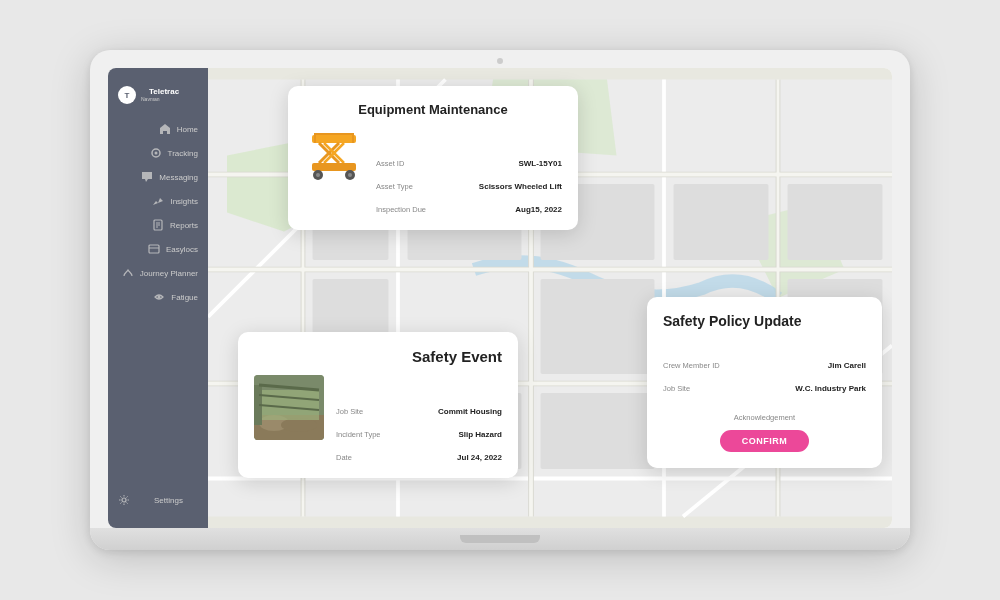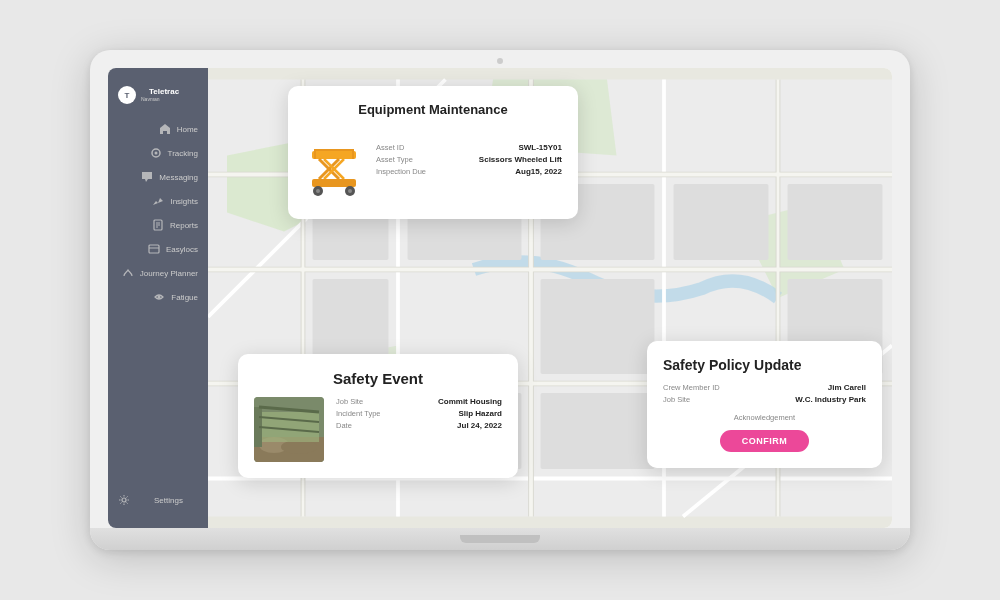--- a/index.html
+++ b/index.html
@@ -164,41 +164,42 @@
     
     .equipment-card {
       top: 18px;
       left: 80px;
       width: 290px;
     }
     .card-title {
       font-size: 13px;
       font-weight: 700;
       color: #222;
-      margin-bottom: 26px;
+      margin-bottom: 10px;
       text-align: center;
     }
     .card-content {
       display: flex;
       gap: 12px;
     }
     .card-image {
       width: 60px;
       height: 60px;
       flex-shrink: 0;
       display: flex;
       align-items: center;
       justify-content: center;
     }
     
     .card-fields {
       flex: 1;
       display: flex;
       flex-direction: column;
-      gap: 3px;
+      gap: 14px;
+      margin-top: 32px;
     }
     .field-row {
       display: flex;
       justify-content: space-between;
       align-items: center;
       gap: 8px;
     }
     .field-label {
       font-size: 7.5px;
       color: #888;
@@ -418,21 +419,21 @@
             </div>
             <div class="field-row">
               <span class="field-label">Inspection Due</span>
               <span class="field-value">Aug15, 2022</span>
             </div>
           </div>
         </div>
       </div>
 
       <div class="card safety-event-card">
-        <div class="card-title" style="text-align:center; font-size:15px; margin-bottom:10px;">Safety Event</div>
+        <div class="card-title" style="text-align:right; font-size:15px; margin-bottom:10px;">Safety Event</div>
         <div class="card-content">
           <div class="safety-image">
 
             <svg width="70" height="65" viewBox="0 0 70 65">
               <rect width="70" height="65" fill="#7a8a6a"></rect>
 
               <rect x="0" y="40" width="70" height="25" fill="#8a7a5a"></rect>
 
               <ellipse cx="20" cy="48" rx="15" ry="8" fill="#9a8a6a"></ellipse>
               <ellipse cx="45" cy="50" rx="18" ry="7" fill="#8a7a5a"></ellipse>

